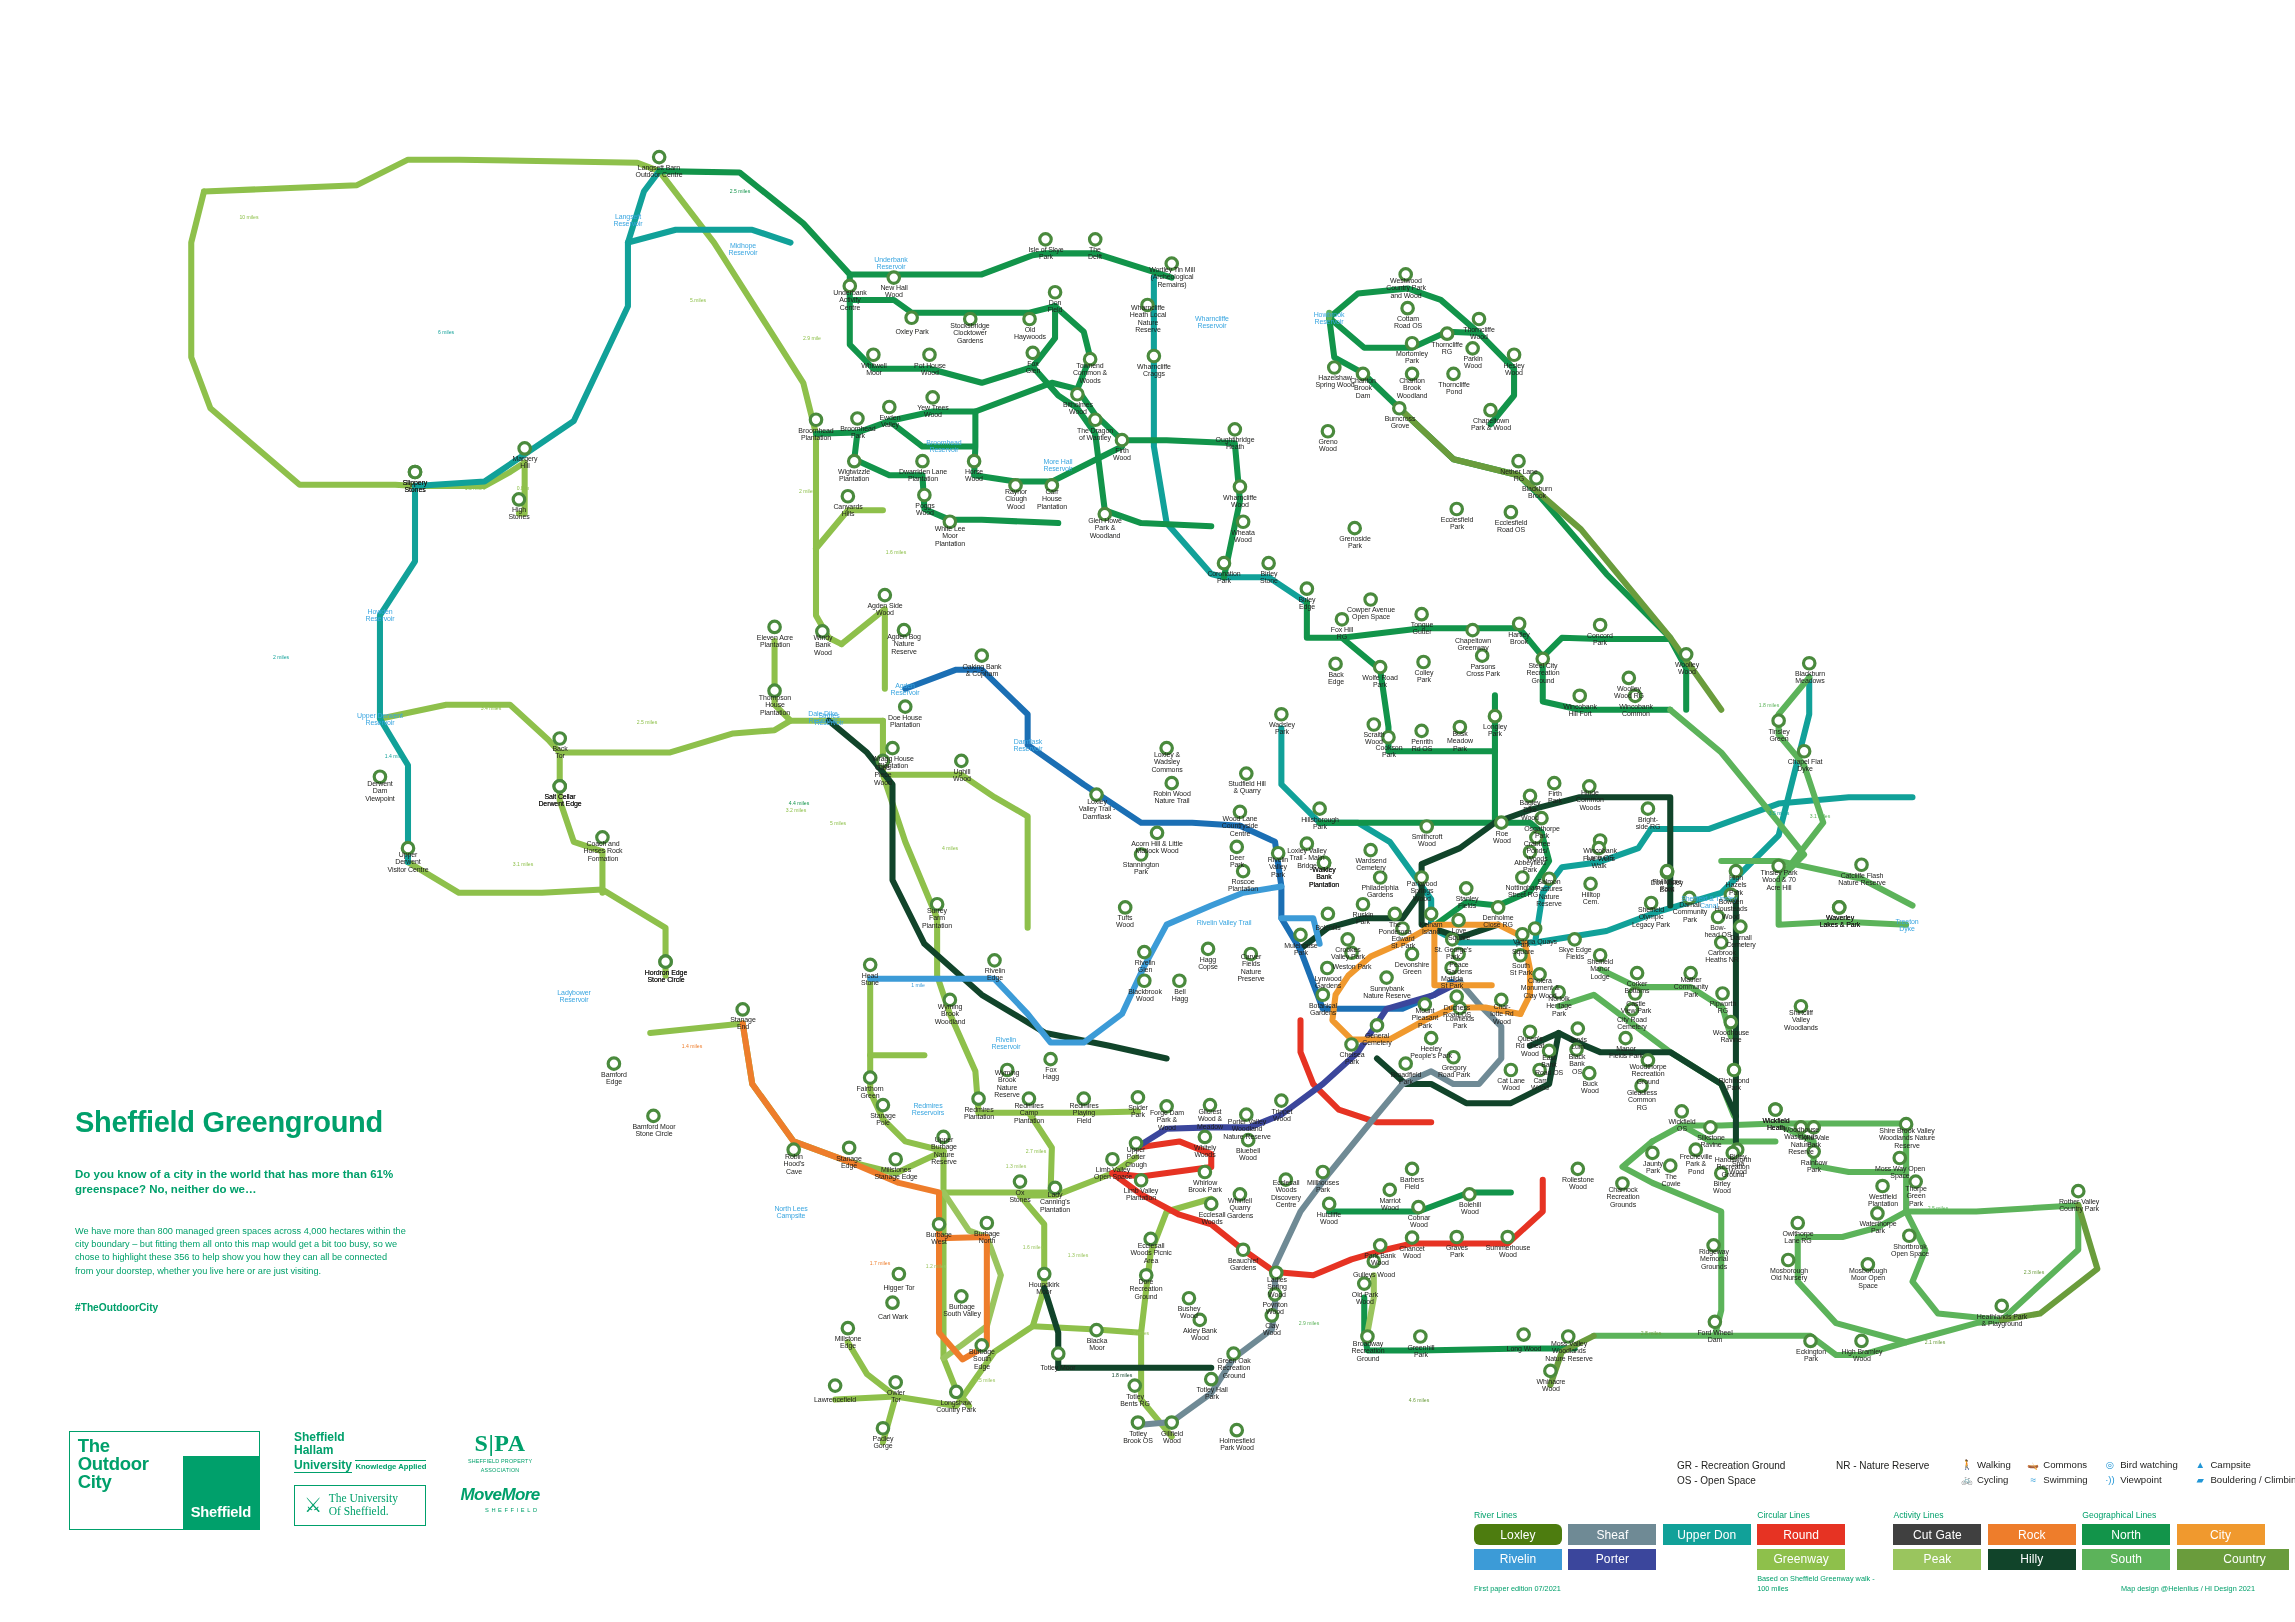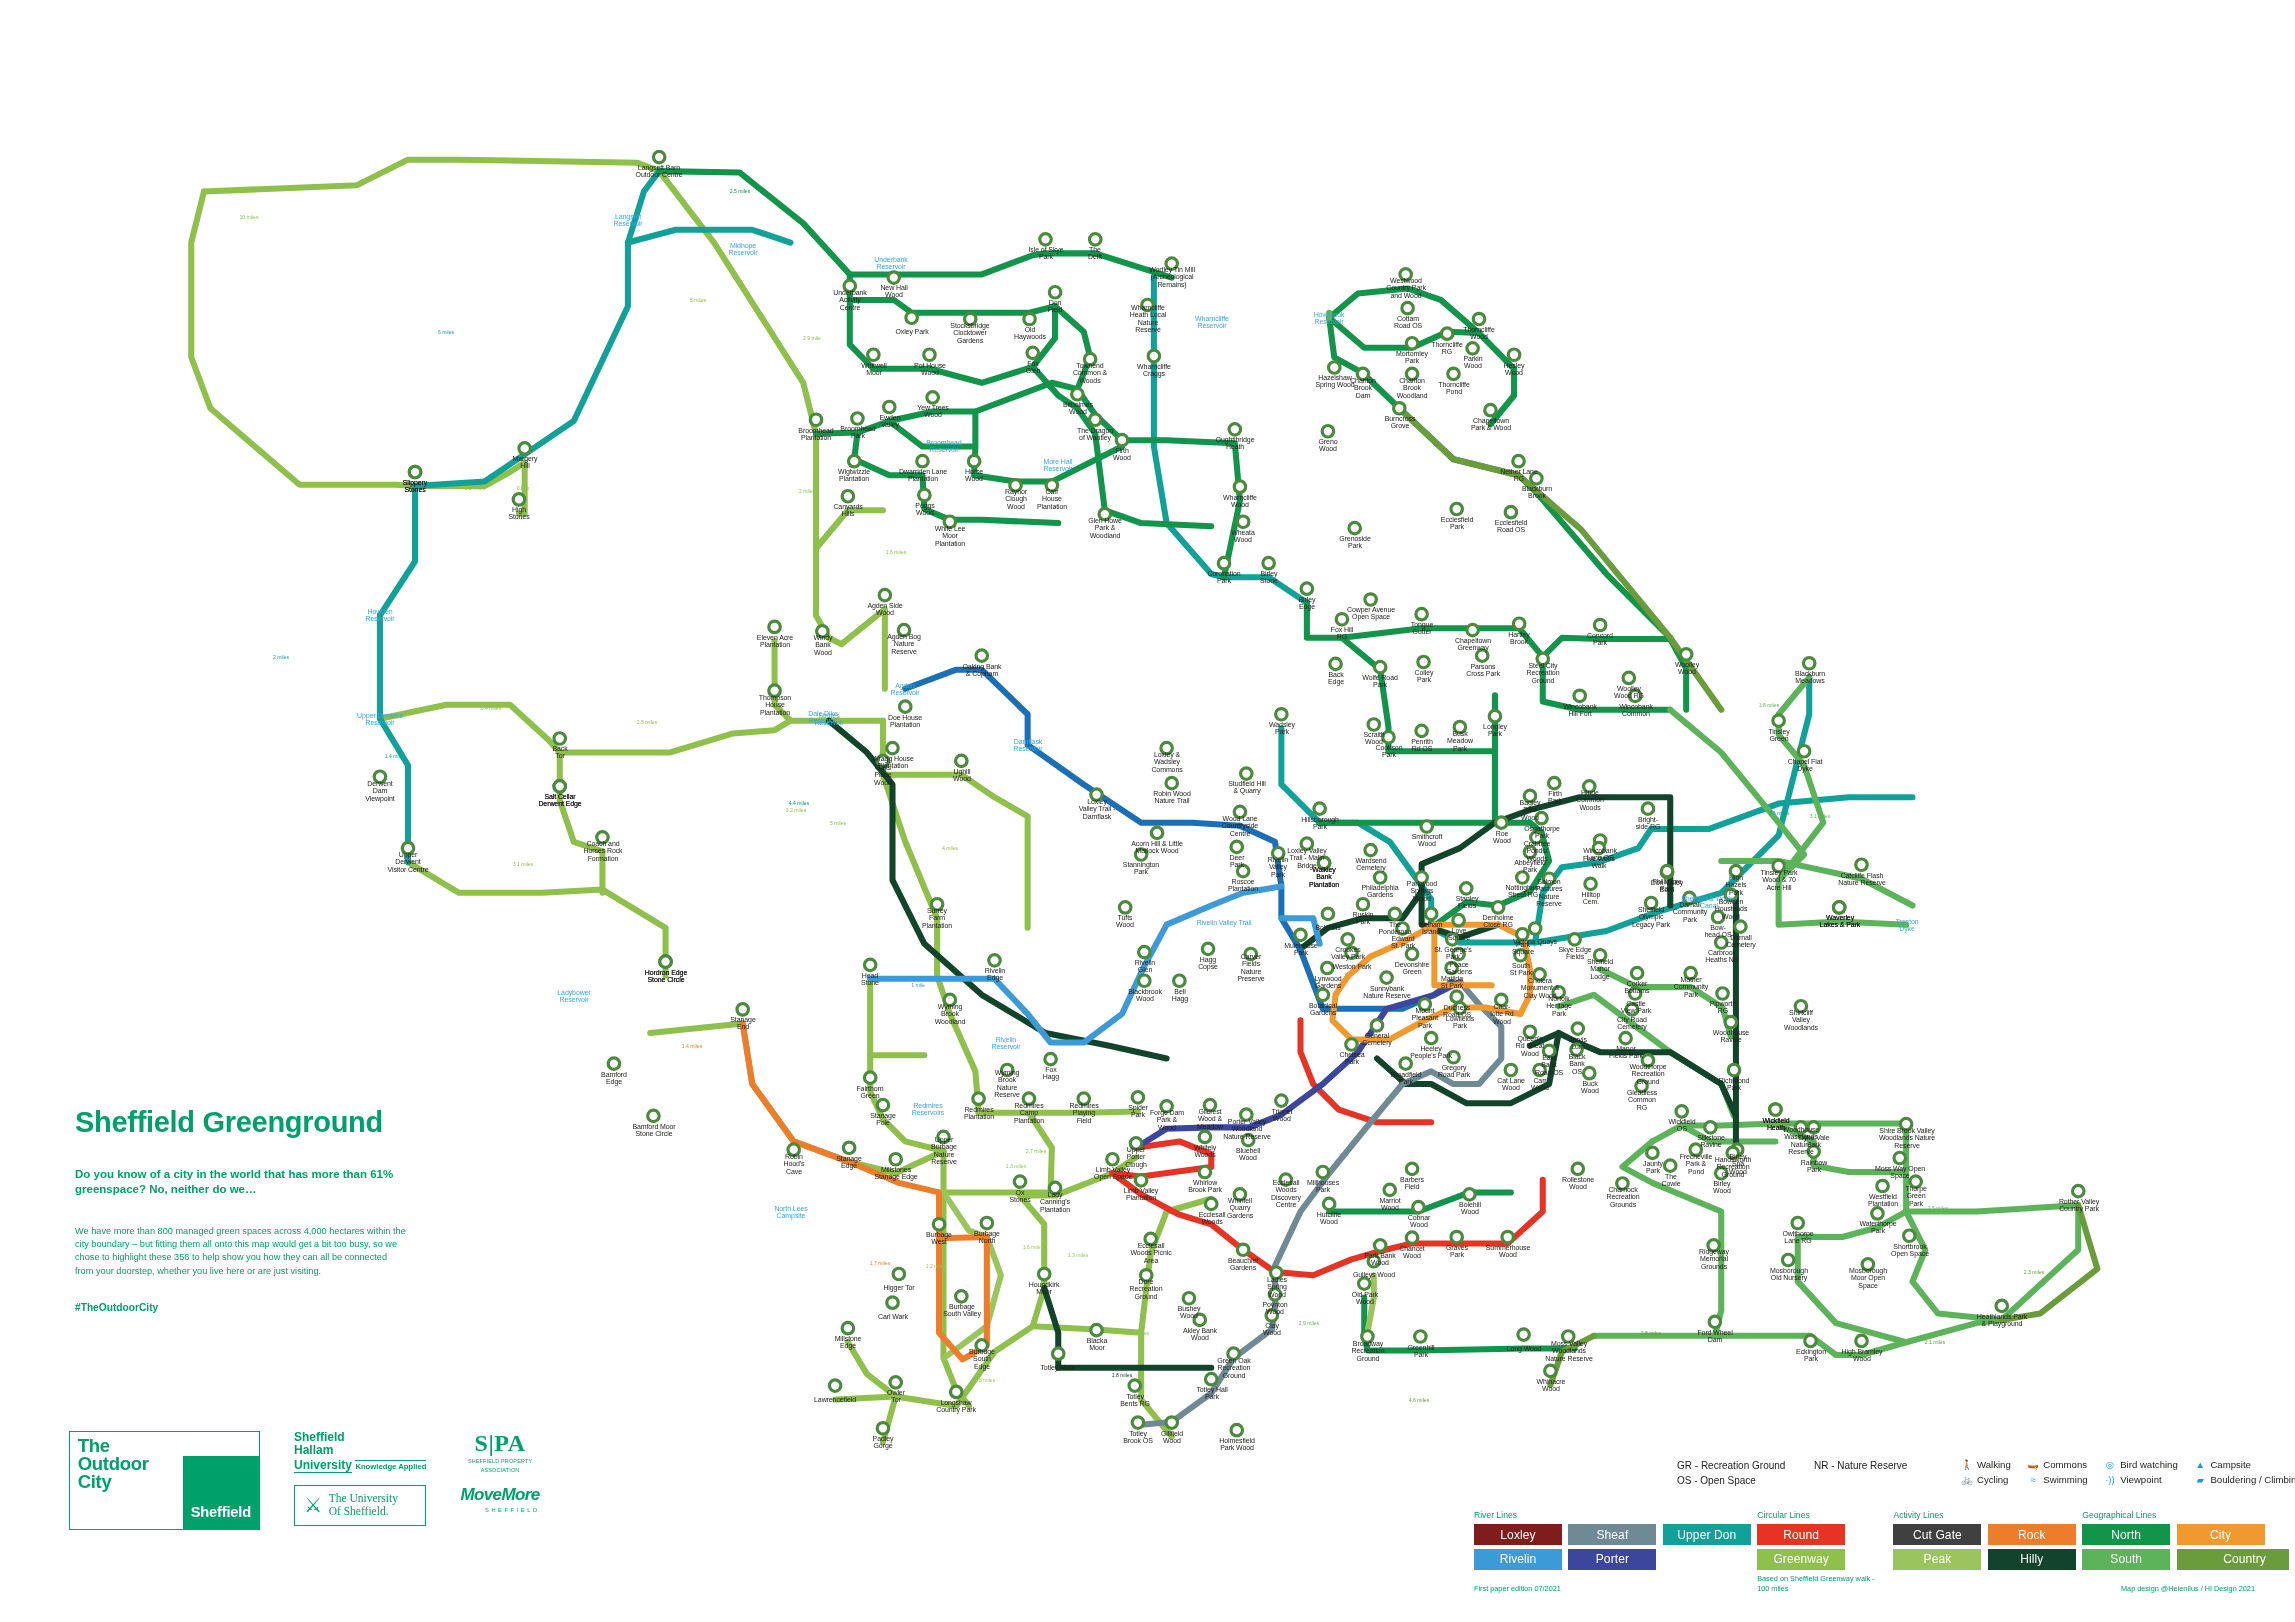--- a/index.html
+++ b/index.html
@@ -33,21 +33,21 @@
   .logo-uos{border:1px solid #00a06b;padding:6.4px 9px;display:flex;align-items:center;gap:6.4px;
        color:#00a06b;font-family:"Liberation Serif","DejaVu Serif",serif;font-size:11.5px;line-height:1.15;}
   .logo-uos .crest{font-size:20.4px;line-height:1;}
   .logo-spa{color:#00a06b;text-align:center;}
   .logo-spa .spa-big{font-family:"Liberation Serif","DejaVu Serif",serif;font-weight:700;font-size:24px;letter-spacing:0.6px;line-height:1;}
   .logo-spa .spa-sml{font-size:5.4px;letter-spacing:0.2px;line-height:1.25;margin-top:2.6px;}
   .logo-mm{color:#00a06b;text-align:right;}
   .logo-mm .mm-big{font-weight:700;font-size:17px;letter-spacing:-0.6px;font-style:italic;}
   .logo-mm .mm-sml{font-size:5.7px;letter-spacing:2.6px;margin-top:1.9px;}
   .abbrev{position:absolute;left:1677px;top:1459px;font-size:10px;line-height:1.45;}
-  .abbrev .row{display:flex;}
+  .abbrev .row{display:flex;gap:22px;}
   .abbrev .col2{width:137px;}
   .activities{position:absolute;left:1961px;top:1459px;display:flex;gap:16.6px;font-size:9.6px;}
   .act-col{display:flex;flex-direction:column;gap:2.6px;}
   .act-item{display:flex;align-items:center;gap:4.5px;line-height:1.25;white-space:nowrap;}
   .act-ico{color:#2196d6;font-size:9.6px;width:11.5px;text-align:center;display:inline-block;}
 
   .linegroups{position:absolute;left:1474px;top:1510px;display:flex;gap:0;}
   .lg{margin-right:6.4px;}
   .lg-title{color:#00a06b;font-size:8.6px;font-weight:400;margin-bottom:2.6px;height:11.5px;}
   .chips{display:flex;flex-direction:column;gap:3.8px;}
@@ -1401,21 +1401,21 @@
           <span>Bouldering / Climbing</span>
         </div>
       </div>
     </div>
 
   <div class="linegroups" id="linegroups">
       <div class="lg">
         <div class="lg-title">River Lines</div>
         <div class="chips">
           <div class="chiprow">
-            <div class="chip" style="background: #7f1d1d;">Loxley</div>
+            <div class="chip" style="background: #4d7c0f; border-radius: 6px;">Loxley</div>
             <div class="chip" style="background: rgb(111, 138, 149); text-align: right;">Sheaf</div>
             <div class="chip" style="background: rgb(17, 161, 153);">Upper Don</div>
           </div>
           <div class="chiprow">
             <div class="chip" style="background: rgb(60, 155, 215);">Rivelin</div>
             <div class="chip" style="background: rgb(59, 70, 156);">Porter</div>
             <div class="chip empty" style="background: transparent;"></div>
           </div>
         </div>
       </div>

